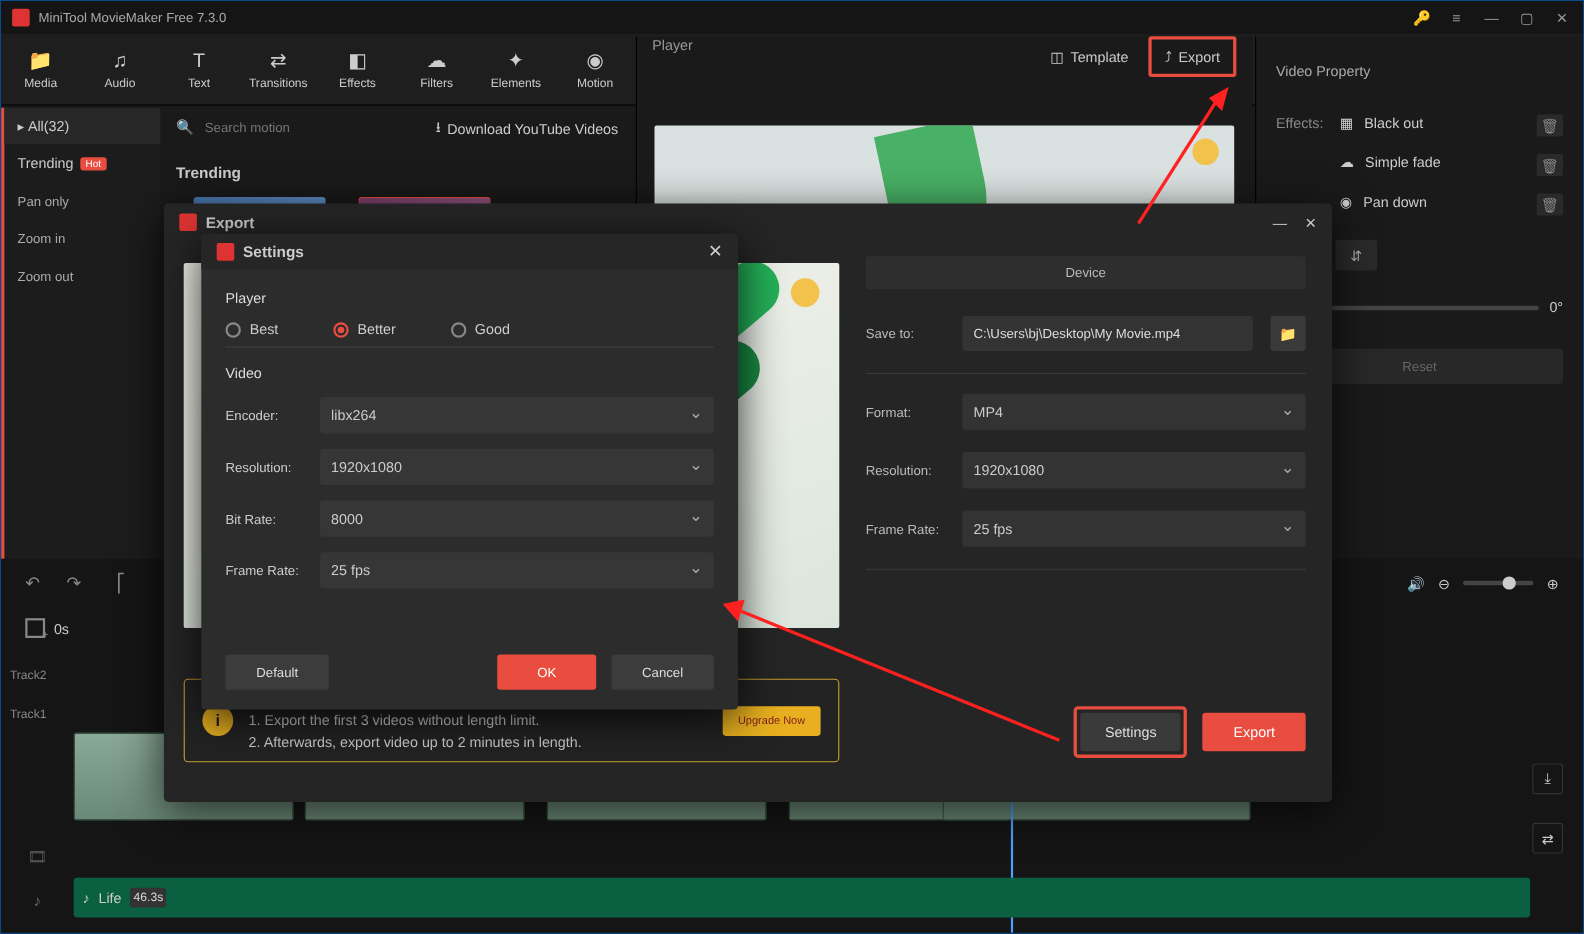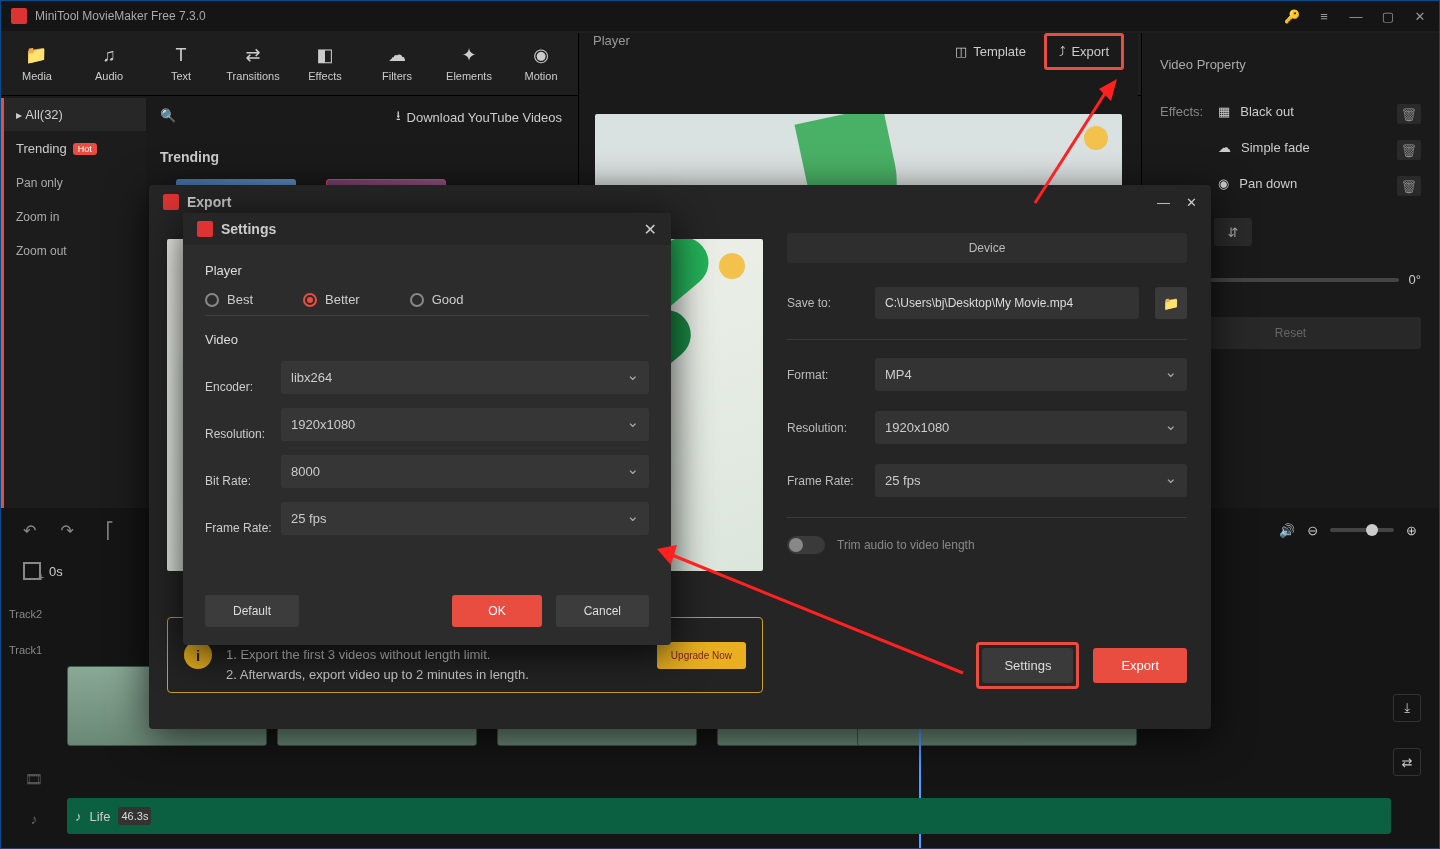--- a/index.html
+++ b/index.html
@@ -124,21 +124,21 @@
 .settingsDlg .dlgTitle .t{font-weight:bold;font-size:14px}
 .settingsDlg .dlgTitle .close{margin-left:auto;color:#ccc;font-size:16px;cursor:pointer}
 .settingsBody{padding:18px 22px}
 .settingsBody .sectHdr{font-size:13px;color:#ddd;margin-bottom:14px}
 .radioRow{display:flex;gap:50px;}
 .radioItem{display:flex;align-items:center;gap:8px;cursor:pointer}
 .radio{width:14px;height:14px;border:2px solid #888;border-radius:50%;position:relative}
 .radio.checked{border-color:#e84d3f}
 .radio.checked::after{content:"";position:absolute;inset:2px;background:#e84d3f;border-radius:50%}
 .sdiv{height:1px;background:#3f3f3f;margin:8px 0 16px}
-.sRow{display:flex;align-items:flex-end;margin-bottom:14px;gap:2px}
+.sRow{display:flex;align-items:center;margin-bottom:14px;gap:12px}
 .sRow .lbl{width:74px;font-size:12px;color:#ccc}
 .sRow .sel{flex:1;background:#363636;padding:9px 10px;color:#ddd;border-radius:3px;font-size:12px;position:relative;cursor:pointer}
 .sRow .sel::after{content:"⌄";position:absolute;right:10px;top:5px;color:#aaa;font-size:15px}
 .settingsFooter{position:absolute;left:22px;right:22px;bottom:18px;display:flex;gap:14px}
 .btnGray{padding:9px 28px;background:#3c3c3c;color:#ddd;border-radius:3px;cursor:pointer;font-size:12px}
 .btnOrange{padding:9px 36px;background:#e84d3f;color:#fff;border-radius:3px;cursor:pointer;font-size:12px;margin-left:auto}
 
 .arrow{position:absolute;z-index:300;pointer-events:none}
 .arrowLine{stroke:#ff2020;stroke-width:3;fill:none}
 .arrowHead{fill:#ff2020}
@@ -200,20 +200,21 @@
       <span class="hotbadge">Hot</span>
     </div>
   <div class="item">Pan only</div>
   <div class="item">Zoom in</div>
   <div class="item">Zoom out</div>
 </div>
 
 <div class="midPanel">
   <div class="searchrow">
     <span style="color:#888">🔍</span>
+    <input placeholder="Search motion" style="">
   </div>
   <div class="dlvid">
       <span>⭳</span>
       <span>Download YouTube Videos</span>
     </div>
   <div class="trending">Trending</div>
   <div class="thumbrow">
     <div class="thumb"></div>
     <div class="thumb t2"></div>
   </div>
@@ -355,24 +356,20 @@
     </div>
     <div class="formRow">
       <div class="lbl">Resolution:</div>
       <div class="sel"><span>1920x1080</span></div>
     </div>
     <div class="formRow">
       <div class="lbl">Frame Rate:</div>
       <div class="sel"><span>25 fps</span></div>
     </div>
     <div class="divider"></div>
-    <div class="toggleRow">
-      <div class="toggle"></div>
-      <div class="lbl2">Trim audio to video length</div>
-    </div>
     <div class="exportFooter">
       <div class="settingsBtnBox">
         <div class="settingsBtn">Settings</div>
       </div>
       <div class="exportBtn2">Export</div>
     </div>
   </div>
 </div>
 
 <div class="settingsDlg">

